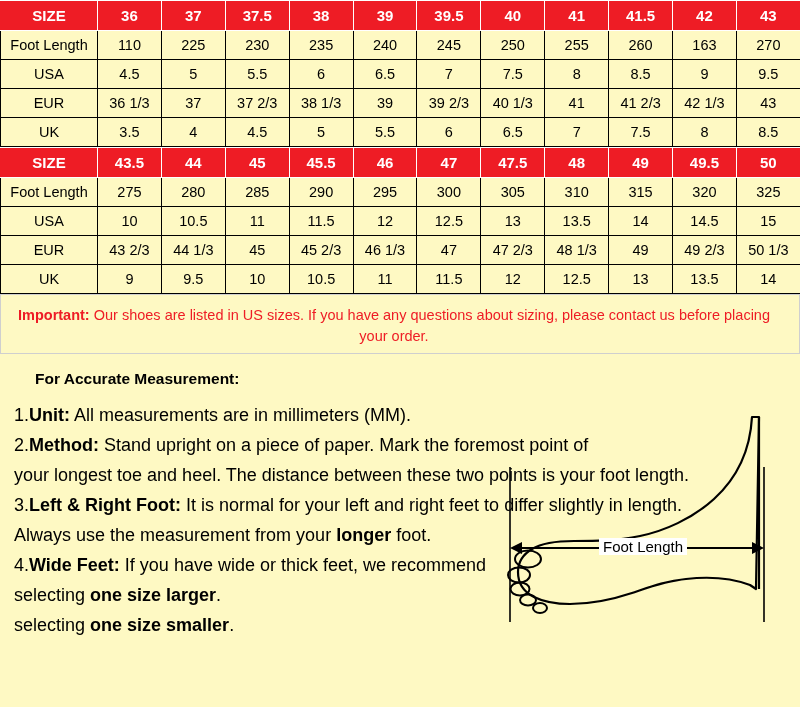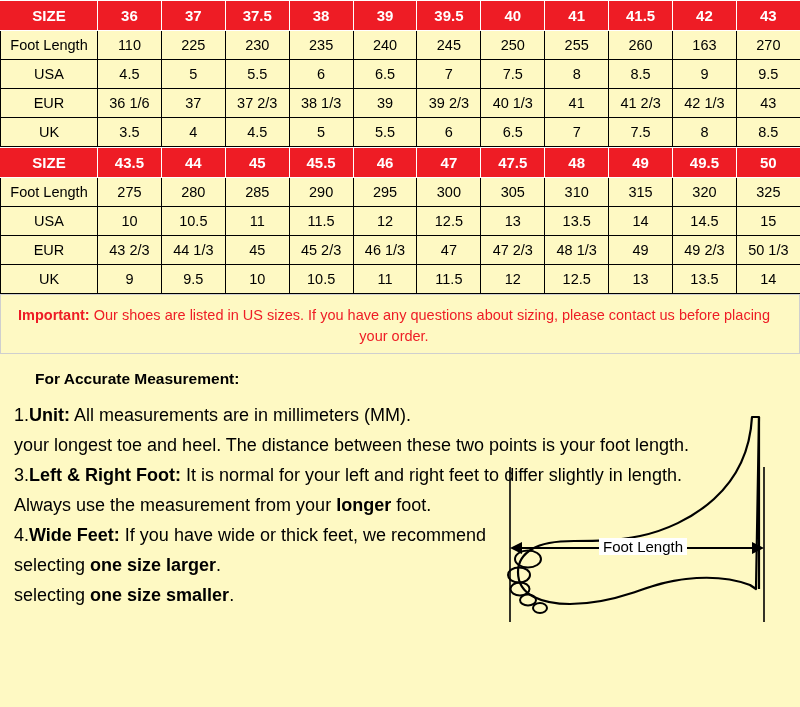--- a/index.html
+++ b/index.html
@@ -173,21 +173,21 @@
         <td>7</td>
         <td>7.5</td>
         <td>8</td>
         <td>8.5</td>
         <td>9</td>
         <td>9.5</td>
       </tr>
 
       <tr>
         <td class="first-col">EUR</td>
-        <td>36 1/6</td>
+        <td>36 1/3</td>
         <td>37</td>
         <td>37 2/3</td>
         <td>38 1/3</td>
         <td>39</td>
         <td>39 2/3</td>
         <td>40 1/3</td>
         <td>41</td>
         <td>41 2/3</td>
         <td>42 1/3</td>
         <td>43</td>
@@ -309,20 +309,23 @@
     </div>
   </div>
 
   <div class="measure-section">
     <div class="measure-title">For Accurate Measurement:</div>
 
     <div class="measure-line">
       <span>1.</span><b>Unit:</b><span> All measurements are in millimeters (MM).</span>
     </div>
 
+    <div class="measure-line">
+      <span>2.</span><b>Method:</b><span> Stand upright on a piece of paper. Mark the foremost point of</span>
+    </div>
 
     <div class="measure-line">
       <span>your longest toe and heel. The distance between these two points is your foot length.</span>
     </div>
 
     <div class="measure-line">
       <span>3.</span><b>Left &amp; Right Foot:</b><span> It is normal for your left and right feet to differ slightly in length.</span>
     </div>
 
     <div class="measure-line">

